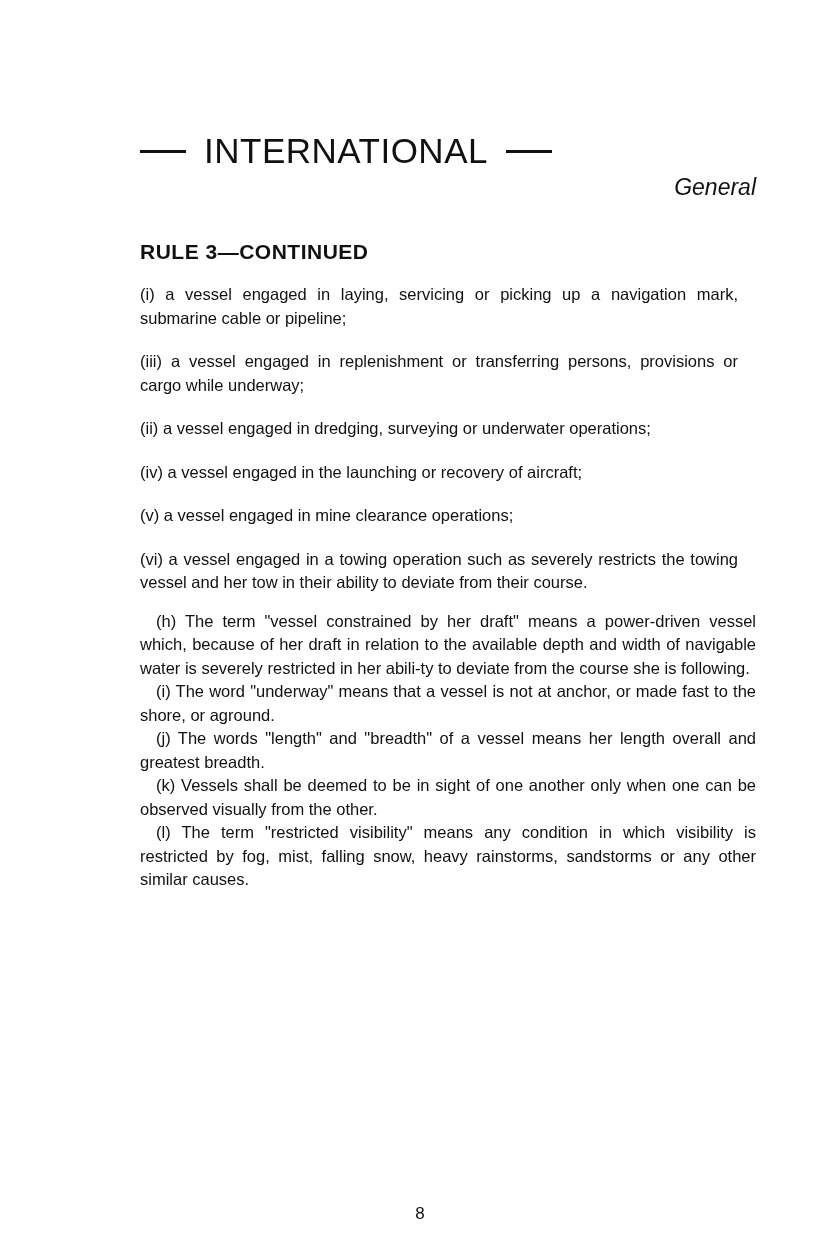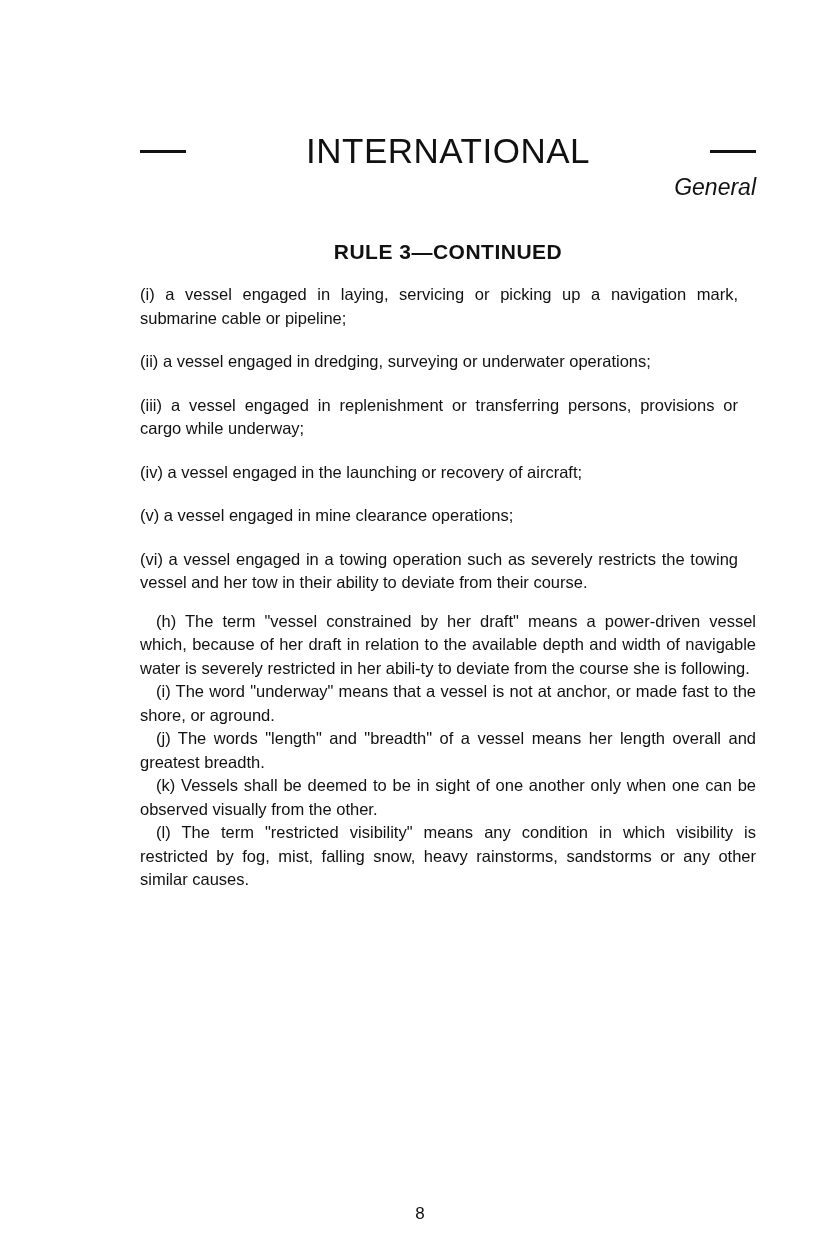--- a/index.html
+++ b/index.html
@@ -17,21 +17,21 @@
   }
   .doc {
     position: absolute;
     left: 140px;
     top: 0;
     width: 616px;
   }
   .title-row {
     display: flex;
     align-items: center;
-    justify-content: space-between;
+    justify-content: flex-start;
     gap: 18px;
     margin-top: 133px;
   }
   .title-row .page-title {
     font-size: 35px;
     font-weight: 400;
     letter-spacing: 0.5px;
     margin: 0;
     line-height: 1;
     white-space: nowrap;
@@ -44,21 +44,21 @@
     margin-top: 2px;
   }
   .subtitle {
     text-align: right;
     font-style: italic;
     font-size: 23px;
     margin-top: 7px;
     line-height: 1.1;
   }
   .rule-heading {
-    text-align: center;
+    text-align: left;
     font-size: 21px;
     font-weight: 700;
     letter-spacing: 0.5px;
     margin: 40px 0 16px 0;
     line-height: 1.1;
   }
   p {
     font-size: 16.5px;
     line-height: 23.5px;
     text-align: justify;
@@ -99,22 +99,22 @@
     <h1 class="page-title">INTERNATIONAL</h1>
     <span class="dash"></span>
   </div>
 
   <div class="subtitle">General</div>
 
   <h2 class="rule-heading">RULE 3—CONTINUED</h2>
 
 
   <p class="list-item">(i) a vessel engaged in laying, servicing or picking up a navigation mark, submarine cable or pipeline;</p>
+  <p class="list-item">(iii) a vessel engaged in replenishment or transferring persons, provisions or cargo while underway;</p>
   <p class="list-item">(ii) a vessel engaged in dredging, surveying or underwater operations;</p>
-  <p class="list-item">(iii) a vessel engaged in replenishment or transferring persons, provisions or cargo while underway;</p>
   <p class="list-item">(iv) a vessel engaged in the launching or recovery of aircraft;</p>
   <p class="list-item">(v) a vessel engaged in mine clearance operations;</p>
   <p class="list-item">(vi) a vessel engaged in a towing operation such as severely restricts the towing vessel and her tow in their ability to deviate from their course.</p>
 
   <div class="paras">
     <p class="para">(h) The term "vessel constrained by her draft" means a power-driven vessel which, because of her draft in relation to the available depth and width of navigable water is severely restricted in her abili-ty to deviate from the course she is following.</p>
     <p class="para">(i) The word "underway" means that a vessel is not at anchor, or made fast to the shore, or aground.</p>
     <p class="para">(j) The words "length" and "breadth" of a vessel means her length overall and greatest breadth.</p>
     <p class="para">(k) Vessels shall be deemed to be in sight of one another only when one can be observed visually from the other.</p>
     <p class="para">(l) The term "restricted visibility" means any condition in which visibility is restricted by fog, mist, falling snow, heavy rainstorms, sandstorms or any other similar causes.</p>

